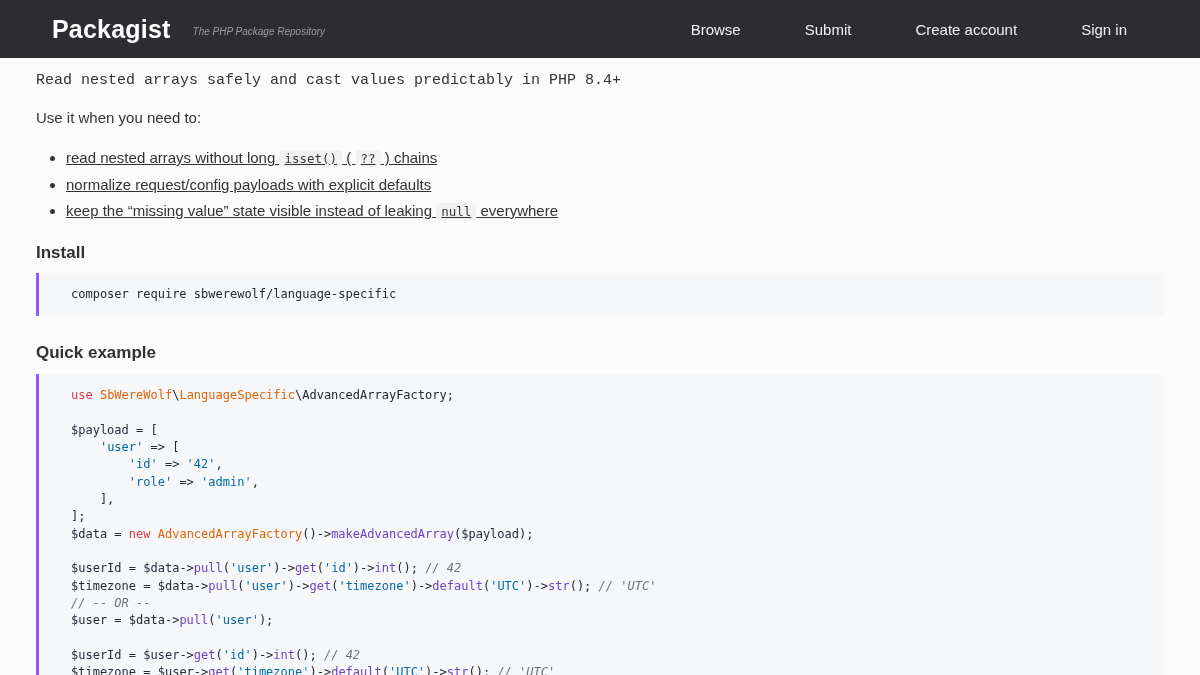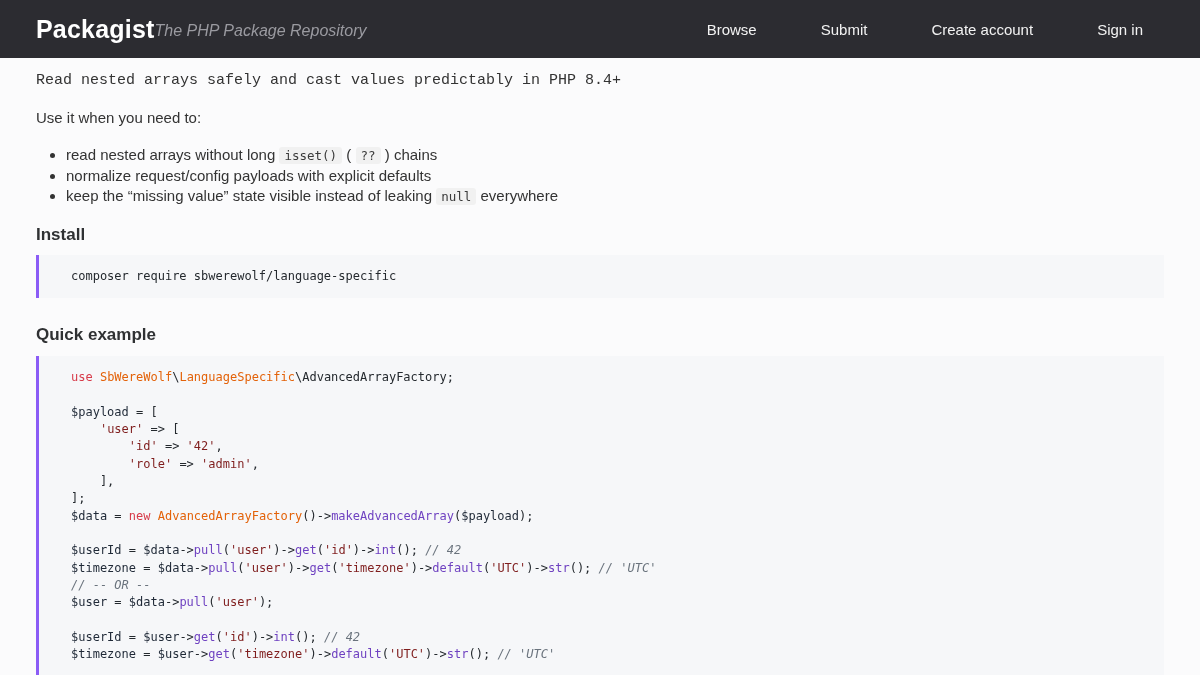--- a/index.html
+++ b/index.html
@@ -9,34 +9,35 @@
     background: #fbfbfc;
     color: #333;
   }
 
   
   .header {
     height: 58px;
     background: #2c2c31;
     display: flex;
     align-items: center;
-    padding: 0 36px;
+    padding: 0 52px;
   }
   .brand {
     color: #ffffff;
     font-size: 25px;
     font-weight: 700;
     letter-spacing: 0.2px;
     text-decoration: none;
     cursor: pointer;
   }
   .tagline {
     color: #9a9aa0;
     font-style: italic;
-    font-size: 16px;
+    font-size: 10px;
+    margin-left: 22px;
     margin-top: 4px;
   }
   .nav { margin-left: auto; display: flex; align-items: center; gap: 8px; }
   .nav-link {
     color: #f2f2f2;
     font-size: 15px;
     text-decoration: none;
     margin-left: 56px;
     cursor: pointer;
   }
@@ -44,22 +45,23 @@
 
   
   .main { padding: 0 36px; }
   .para { font-size: 15px; line-height: 18px; color: #333; }
   .para-1 { margin-top: 14px; font-family: Liberation Mono, monospace; }
   .para-2 { margin-top: 19px; }
 
   ul.bullets { margin-top: 18px; padding-left: 30px; }
   ul.bullets li {
     font-size: 15px;
-    line-height: 20px;
+    line-height: 26px;
     color: #333;
+    text-decoration: underline;
   }
   code.inline {
     font-family: "DejaVu Sans Mono", monospace;
     font-size: 12.5px;
     background: #f1f1f1;
     color: #3a3a3a;
     padding: 1px 5px;
     border-radius: 3px;
   }
 
@@ -84,21 +86,21 @@
   }
   .code-block-2 { margin-top: 11px; }
   .cl { white-space: pre; }
 
   
   .tok-p  { color: #24292e; }
   .tok-v  { color: #1f2937; }
   .tok-k  { color: #d73a49; }
   .tok-c  { color: #e36209; }
   .tok-f  { color: #6f42c1; }
-  .tok-s  { color: #7f1d1d; }
+  .tok-s  { color: #0369a1; }
   .tok-cm { color: #6a737d; font-style: italic; }
 </style>
 </head>
 <body>
 
 <header class="header">
   <a class="brand">Packagist</a>
   <span class="tagline">The PHP Package Repository</span>
   <nav class="nav">
     <a class="nav-link">Browse</a>

